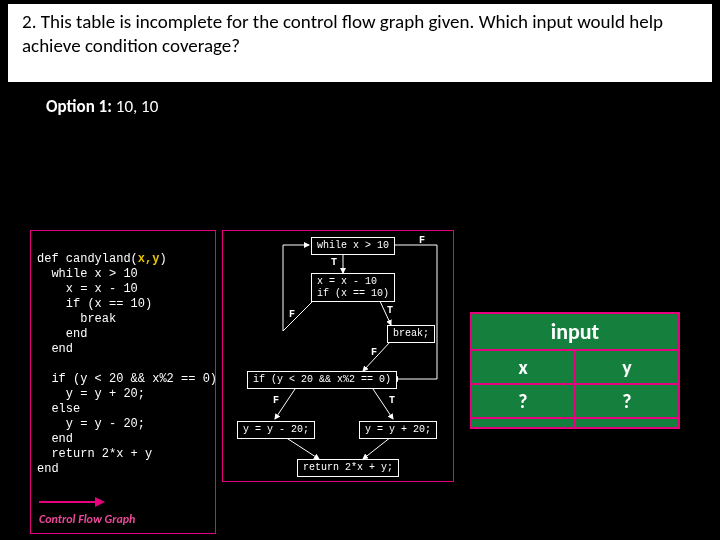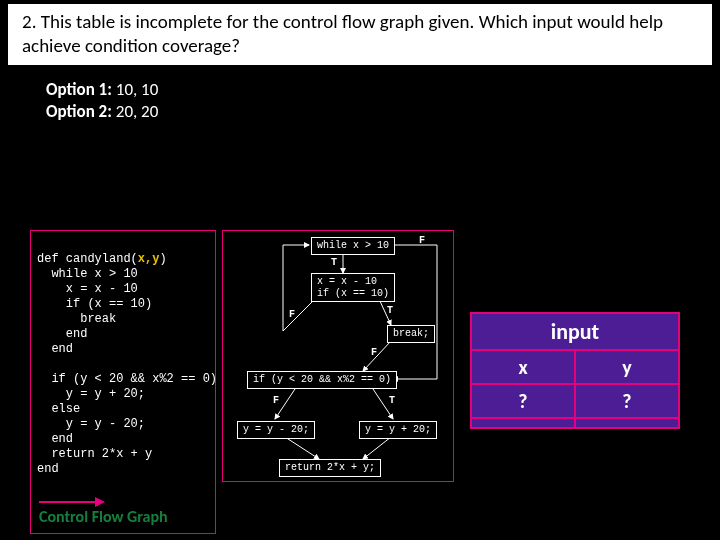--- a/index.html
+++ b/index.html
@@ -8,21 +8,21 @@
     height: 540px;
     background: #000;
     font-family: Calibri, Arial, sans-serif;
     color: #fff;
     position: relative;
     overflow: hidden;
   }
   .question-block {
     background: #fff;
     color: #000;
-    padding: 6px 14px 7px 14px;
+    padding: 6px 14px 24px 14px;
     font-size: 19px;
     line-height: 1.25;
     margin: 4px 8px 0 8px;
   }
   .options {
     color: #fff;
     margin: 14px 0 0 46px;
     font-size: 17px;
     line-height: 1.35;
   }
@@ -47,23 +47,24 @@
     white-space: pre;
     position: relative;
   }
   .code-panel .def { color: #fff; }
   .code-panel .xy { color: #e6c200; font-weight: bold; }
   .cfg-label {
     position: absolute;
     bottom: 6px;
     left: 8px;
     font-family: Calibri, Arial, sans-serif;
-    font-size: 16px;
-    color: #15803d;
+    font-size: 12px;
+    color: #ec4899;
     font-weight: bold;
+    font-style: italic;
   }
   .cfg-arrow {
     position: absolute;
     bottom: 26px;
     left: 8px;
     width: 70px;
     height: 10px;
   }
   .cfg-arrow .line {
     position: absolute;
@@ -116,37 +117,36 @@
     right: 40px;
     top: 312px;
     border-collapse: collapse;
   }
   .input-table th, .input-table td {
     border: 2px solid #e6007e;
     text-align: center;
     font-size: 20px;
     font-weight: bold;
     color: #fff;
-    background: #4c1d95;
+    background: #15803d;
     padding: 4px 0;
   }
   .input-table th { font-size: 22px; }
   .input-table .col { width: 104px; }
 </style>
 </head>
 <body>
 
 <div class="question-block">
   <span>2.</span>
   <span>This table is incomplete for the control flow graph given. Which input would help achieve condition coverage?</span>
 </div>
 
 <div class="options">
   <div><span class="opt-label">Option 1:</span> <span>10, 10</span></div>
-  <div><span class="opt-label">Option 2:</span> <span>20, 20</span></div>
 </div>
 
 <div class="diagrams">
   <div class="code-panel">
 <span class="def">def candyland(</span><span class="xy">x,y</span><span class="def">)</span>
 <span>  while x &gt; 10</span>
 <span>    x = x - 10</span>
 <span>    if (x == 10)</span>
 <span>      break</span>
 <span>    end</span>
@@ -184,21 +184,21 @@
       <line x1="62" y1="206" x2="96" y2="228" stroke="#fff" marker-end="url(#ah)"></line>
       <line x1="168" y1="206" x2="140" y2="228" stroke="#fff" marker-end="url(#ah)"></line>
     </svg>
     <div class="node" style="left:88px; top:6px;">while x &gt; 10</div>
     <div class="node" style="left:88px; top:42px;">x = x - 10
 if (x == 10)</div>
     <div class="node" style="left:164px; top:94px;">break;</div>
     <div class="node" style="left:24px; top:140px;">if (y &lt; 20 &amp;&amp; x%2 == 0)</div>
     <div class="node" style="left:14px; top:190px;">y = y - 20;</div>
     <div class="node" style="left:136px; top:190px;">y = y + 20;</div>
-    <div class="node" style="left:56px; top:228px;">return 2*x + y;</div>
+    <div class="node" style="left:74px; top:228px;">return 2*x + y;</div>
 
     <div class="lbl" style="left:108px; top:26px;">T</div>
     <div class="lbl" style="left:196px; top:4px;">F</div>
     <div class="lbl" style="left:164px; top:74px;">T</div>
     <div class="lbl" style="left:66px; top:78px;">F</div>
     <div class="lbl" style="left:148px; top:116px;">F</div>
     <div class="lbl" style="left:50px; top:164px;">F</div>
     <div class="lbl" style="left:166px; top:164px;">T</div>
   </div>
 </div>

